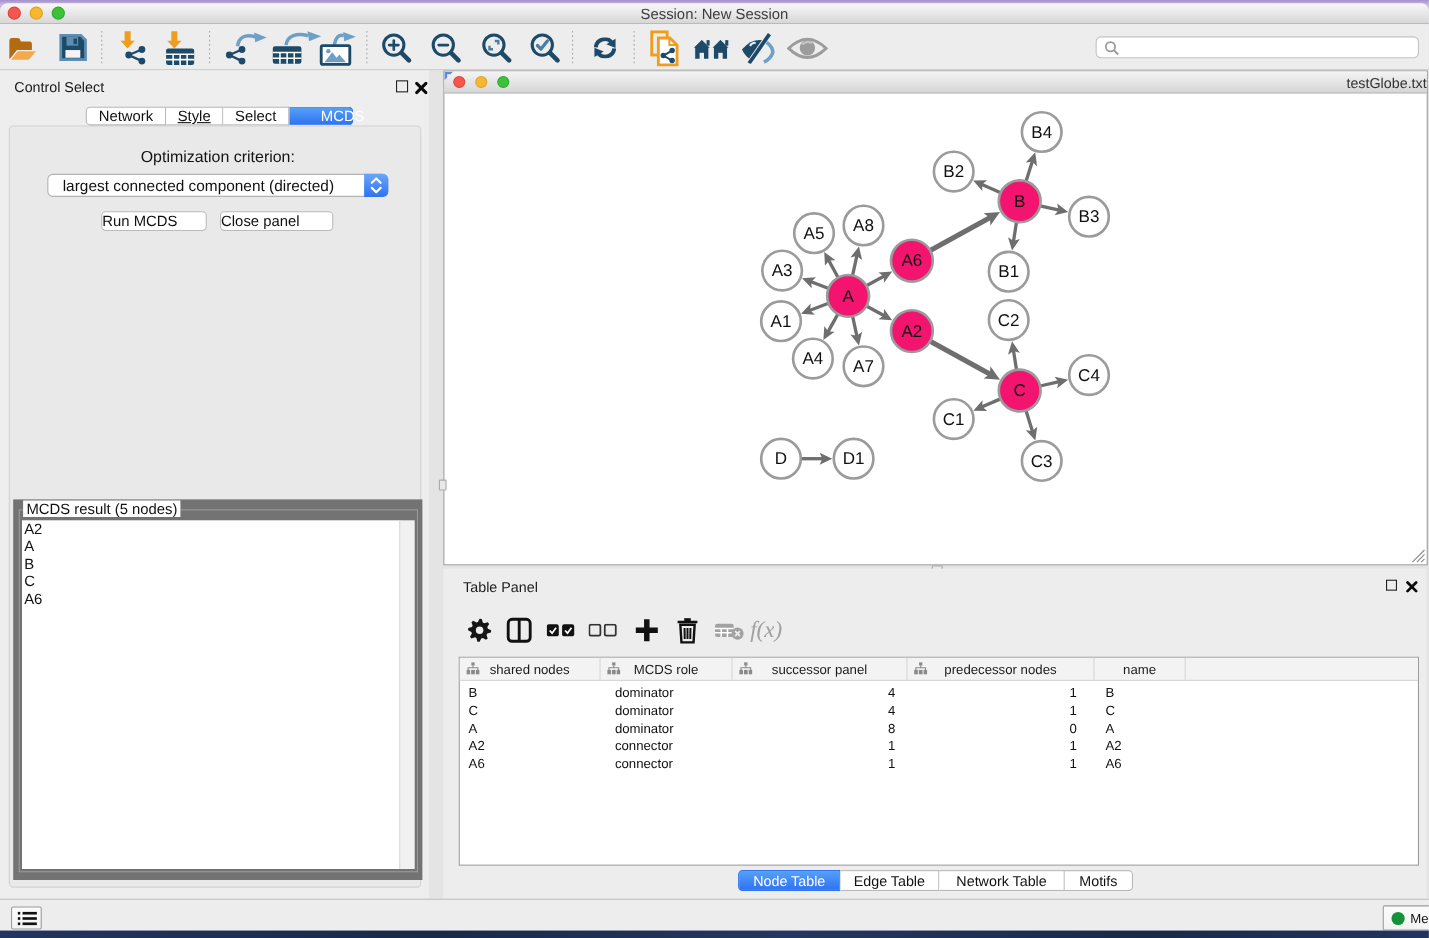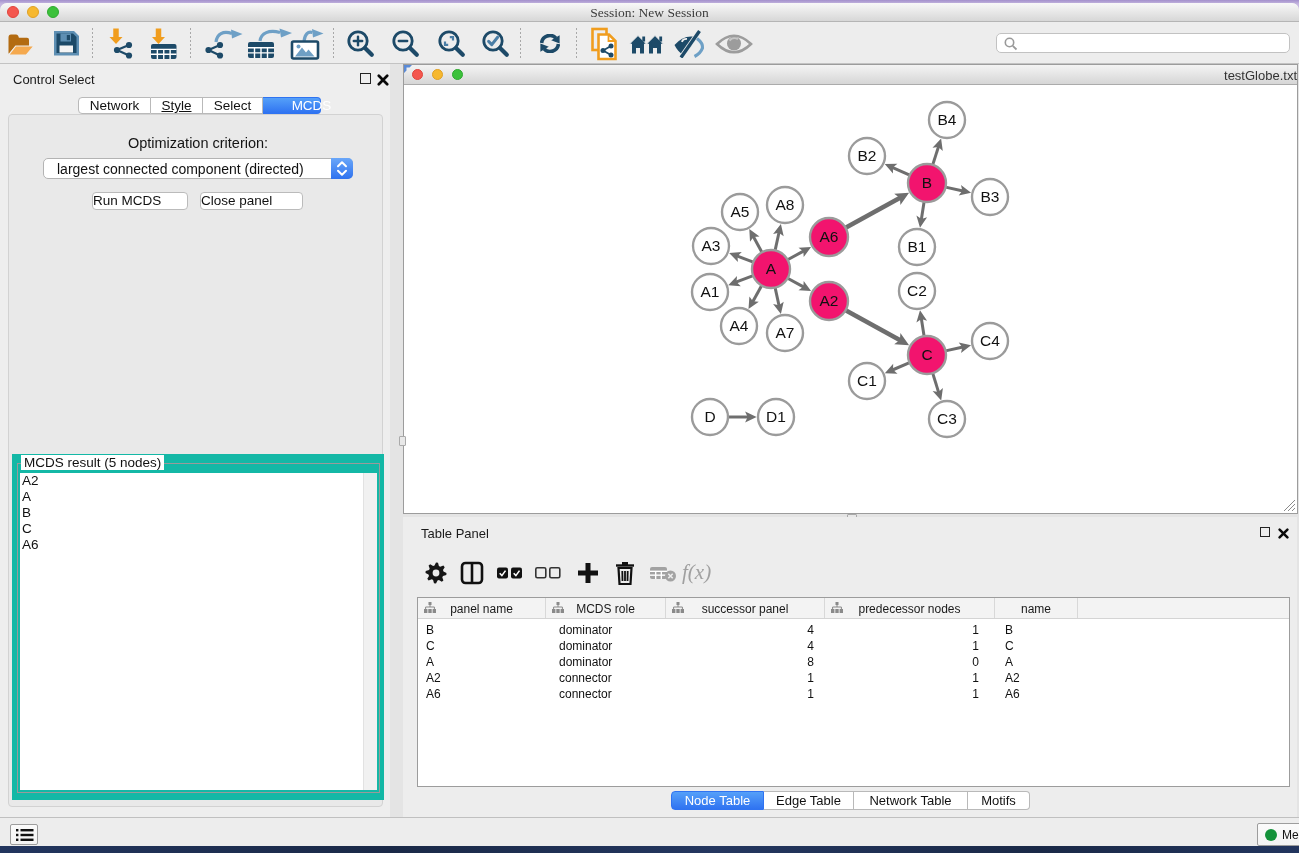--- a/index.html
+++ b/index.html
@@ -4,21 +4,21 @@
 <style>
 * { margin:0; padding:0; box-sizing:border-box; }
 html,body { width:1299px; height:853px; overflow:hidden; }
 body { font-family:"Liberation Sans", sans-serif; background:linear-gradient(#a390cc,#c6b7e0 4px,#c6b7e0); position:relative; }
 #mainwin { position:absolute; left:0; top:3px; width:1299px; height:843px;
   border-radius:7px 7px 0 0; background:#ececec; overflow:hidden; }
 #titlebar { position:absolute; left:0; top:0; width:100%; height:19px;
   background:linear-gradient(#f8f8f8,#d7d7d7); border-bottom:1px solid #b5b5b5;
   border-radius:7px 7px 0 0; }
 #titlebar .title { position:absolute; width:100%; text-align:center; top:2px;
-  font-size:13.5px; color:#3c3c3c;font-family:Liberation Serif, serif; }
+  font-size:13.5px; color:#3c3c3c; }
 .tl { position:absolute; width:12px; height:12px; border-radius:50%; top:3px; }
 #toolbar { position:absolute; left:0; top:19px; width:100%; height:42px;
   background:#ededed; border-bottom:1px solid #c3c3c3; }
 .tsep { position:absolute; top:6px; height:30px; width:1px;
   background-image:linear-gradient(#a8a8a8 40%, rgba(255,255,255,0) 0%);
   background-size:1px 4px; background-repeat:repeat-y; }
 .ticon { position:absolute; }
 #searchbox { position:absolute; left:996px; top:11px; width:294px; height:20px;
   background:#fff; border:1px solid #c2c2c2; border-radius:5px; }
 #desktop { position:absolute; left:0; top:61px; width:1299px; height:753px; background:#e4e4e4; }
@@ -35,21 +35,21 @@
   background:#e9e9e9; border:1px solid #d2d2d2; border-radius:4px; }
 #optlabel { position:absolute; left:43px; top:71px; width:310px; text-align:center;
   font-size:14.5px; color:#141414; }
 #dropdown { position:absolute; left:43px; top:94px; width:310px; height:21px;
   background:#fff; border:1px solid #b3b3b3; border-radius:5px; font-size:13.5px; color:#111; }
 #dropdown .txt { position:absolute; left:13px; top:2px; font-size:14px; }
 #dropdown .step { position:absolute; right:-1px; top:-1px; width:22px; height:21px;
   background:linear-gradient(#6aa7f9,#2e72ef); border-radius:0 5px 5px 0; }
 .btn { position:absolute; background:#fff; border:1px solid #bbb; border-radius:4px;
   font-size:13.5px; color:#111; text-align:left; }
-#mcdsbox { position:absolute; left:12px; top:390px; width:372px; height:346px; background:#14b8a6; }
+#mcdsbox { position:absolute; left:12px; top:390px; width:372px; height:346px; background:#737373; }
 #mcdsfs { position:absolute; left:5px; top:9px; right:4px; bottom:7px;
   border:1px solid #9a9a9a; }
 #mcdslegend { position:absolute; left:3px; top:-9px; background:#fff; padding:0 3px;
   font-size:13.5px; color:#111; }
 #mcdslist { position:absolute; left:2px; top:9px; right:16px; bottom:2px; background:#fff;
   font-size:13.5px; color:#111; line-height:16px; padding-left:2px; }
 #mcdsscroll { position:absolute; right:2px; top:9px; width:14px; bottom:2px; background:#f1f1f1;
   border-left:1px solid #e2e2e2; }
 
 #gwin { position:absolute; left:403px; top:61px; width:895px; height:450px;
@@ -427,21 +427,21 @@
           <div class="hcell" style="left:0px;width:128px;">
             <svg width="12" height="12" style="position:absolute;left:6px;top:4px;" viewBox="0 0 12 12">
               <g fill="#8a8a8a">
                 <rect x="4.5" y="0" width="3" height="3"></rect>
                 <rect x="0" y="7" width="3.4" height="4"></rect>
                 <rect x="4.3" y="7" width="3.4" height="4"></rect>
                 <rect x="8.6" y="7" width="3.4" height="4"></rect>
               </g>
               <path d="M6 3 V5 M1.6 7 V5 H10.4 V7" fill="none" stroke="#8a8a8a" stroke-width="1"></path>
             </svg>
-            <div class="lbl">panel name</div>
+            <div class="lbl">shared nodes</div>
           </div>
           <div class="hcell" style="left:128px;width:120px;">
             <svg width="12" height="12" style="position:absolute;left:6px;top:4px;" viewBox="0 0 12 12">
               <g fill="#8a8a8a">
                 <rect x="4.5" y="0" width="3" height="3"></rect>
                 <rect x="0" y="7" width="3.4" height="4"></rect>
                 <rect x="4.3" y="7" width="3.4" height="4"></rect>
                 <rect x="8.6" y="7" width="3.4" height="4"></rect>
               </g>
               <path d="M6 3 V5 M1.6 7 V5 H10.4 V7" fill="none" stroke="#8a8a8a" stroke-width="1"></path>

